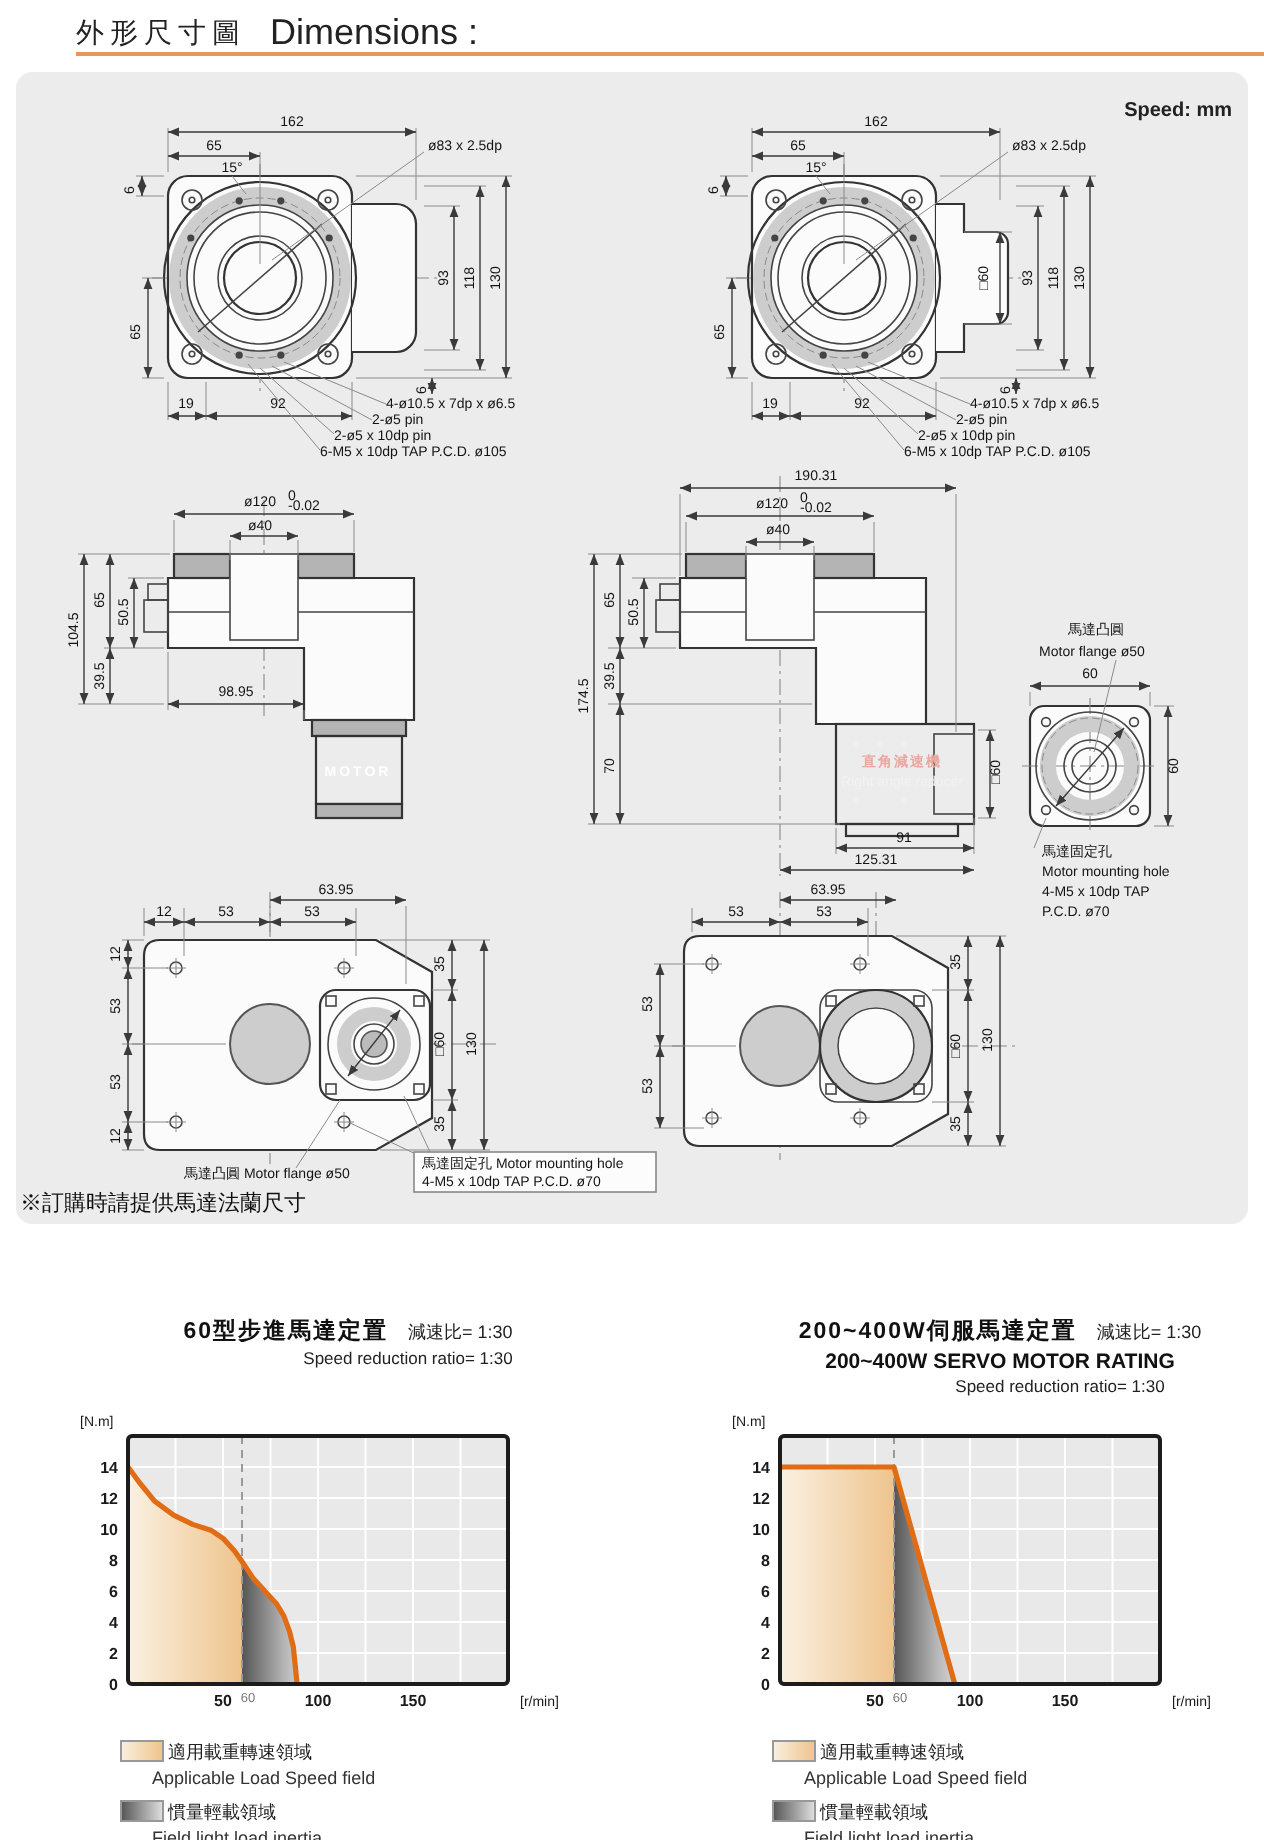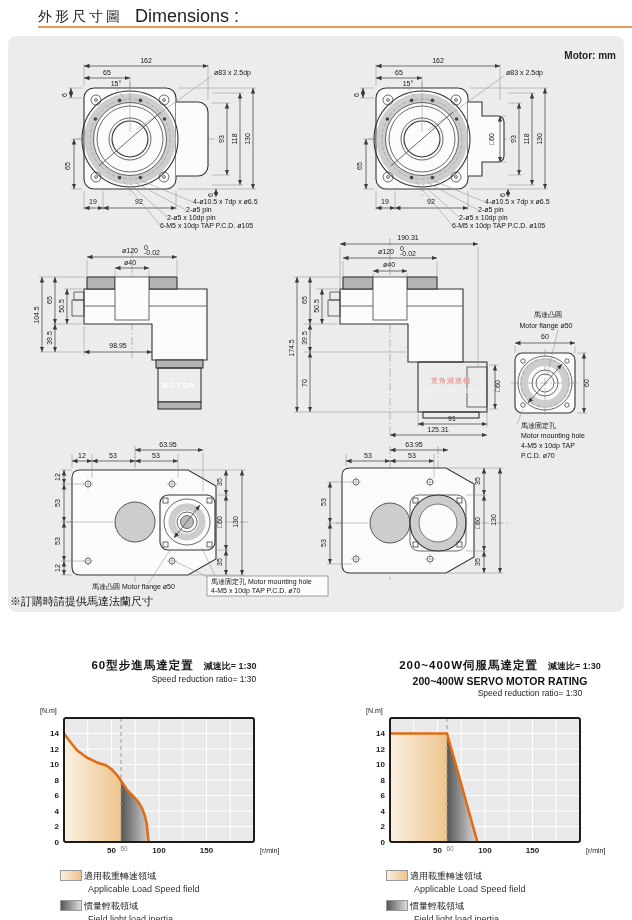--- a/index.html
+++ b/index.html
@@ -14,30 +14,30 @@
   
   #panel{left:8px;top:36px;width:616px;height:576px;background:#ececec;border-radius:8px;}
   #unit{right:16px;top:50px;font-size:10px;font-weight:bold;color:#222;}
   
   #note{left:10px;top:594px;display:flex;align-items:baseline;gap:14px;}
   #note .zh{font-size:11px;color:#111;}
   #note .en{font-size:10px;color:#222;}
   
   .c-titles{width:300px;text-align:center;}
   .c-titles .row1{font-size:11.5px;font-weight:bold;color:#111;letter-spacing:1px;}
-  .c-titles .row1 .ratio{font-size:9px;letter-spacing:0;margin-left:10px;font-weight:bold;color:#222;}
+  .c-titles .row1 .ratio{font-size:9px;letter-spacing:0;margin-left:10px;font-weight:normal;color:#222;}
   .c-titles .row2{font-size:10.5px;font-weight:bold;color:#111;margin-top:2px;}
   .c-titles .row3{font-size:8.5px;color:#222;margin-top:1px;padding-left:60px;}
   
   .legend{width:240px;font-size:9px;color:#222;}
   .leg-item{display:flex;align-items:flex-start;gap:2px;margin-top:6px;}
   .swatch{width:20px;height:9px;border:1px solid #999;display:inline-block;}
   .sw-orange{background:linear-gradient(to right,#f9efdf,#efc48d);}
   .sw-gray{background:linear-gradient(to right,#585858,#dddddd);}
-  .leg-en{margin-left:28px;color:#333;margin-top:1px;}
+  .leg-en{margin-left:16px;color:#333;margin-top:1px;}
   
   svg{overflow:visible;}
   svg text{font-family:"Liberation Sans",sans-serif;}
   svg text.dim{font-size:7px;fill:#141414;}
   svg text.motor{fill:#ffffff;font-weight:bold;letter-spacing:1.5px;}
   svg text.red-zh{fill:#e9a8a0;font-weight:bold;letter-spacing:1px;}
   svg text.wh-en{fill:#f2f2f2;}
   .ln{stroke:#333;stroke-width:1.1;fill:none;}
   .ln2{stroke:#444;stroke-width:.8;fill:none;}
   .dln{stroke:#3a3a3a;stroke-width:.7;fill:none;marker-start:url(#ma);marker-end:url(#ma);}
@@ -73,21 +73,21 @@
 
 <div id="stage">
 
   <div id="hdr" class="abs">
     <span class="zh">外形尺寸圖</span>
     <span class="en">Dimensions :</span>
   </div>
   <div id="rule" class="abs"></div>
 
   <div id="panel" class="abs"></div>
-  <div id="unit" class="abs">Motor: mm</div>
+  <div id="unit" class="abs">Speed: mm</div>
 
   <svg id="svgA1" class="abs" style="left:36px;top:52px" width="285" height="182" viewBox="0 0 285 182">
     <g>
       <line class="cl" x1="40" y1="87" x2="184" y2="87"></line>
         <line class="cl" x1="94" y1="30" x2="94" y2="145"></line>
     </g>
     <g>
       <rect class="ln bodyfill" x="48" y="36" width="92" height="101" rx="10"></rect>
       <path class="ln bodyfill" d="M140,50 h22 a10,10 0 0 1 10,10 v54 a10,10 0 0 1 -10,10 h-22"></path>
       <circle class="ringfill" cx="94" cy="87" r="41" stroke-width="9"></circle>

